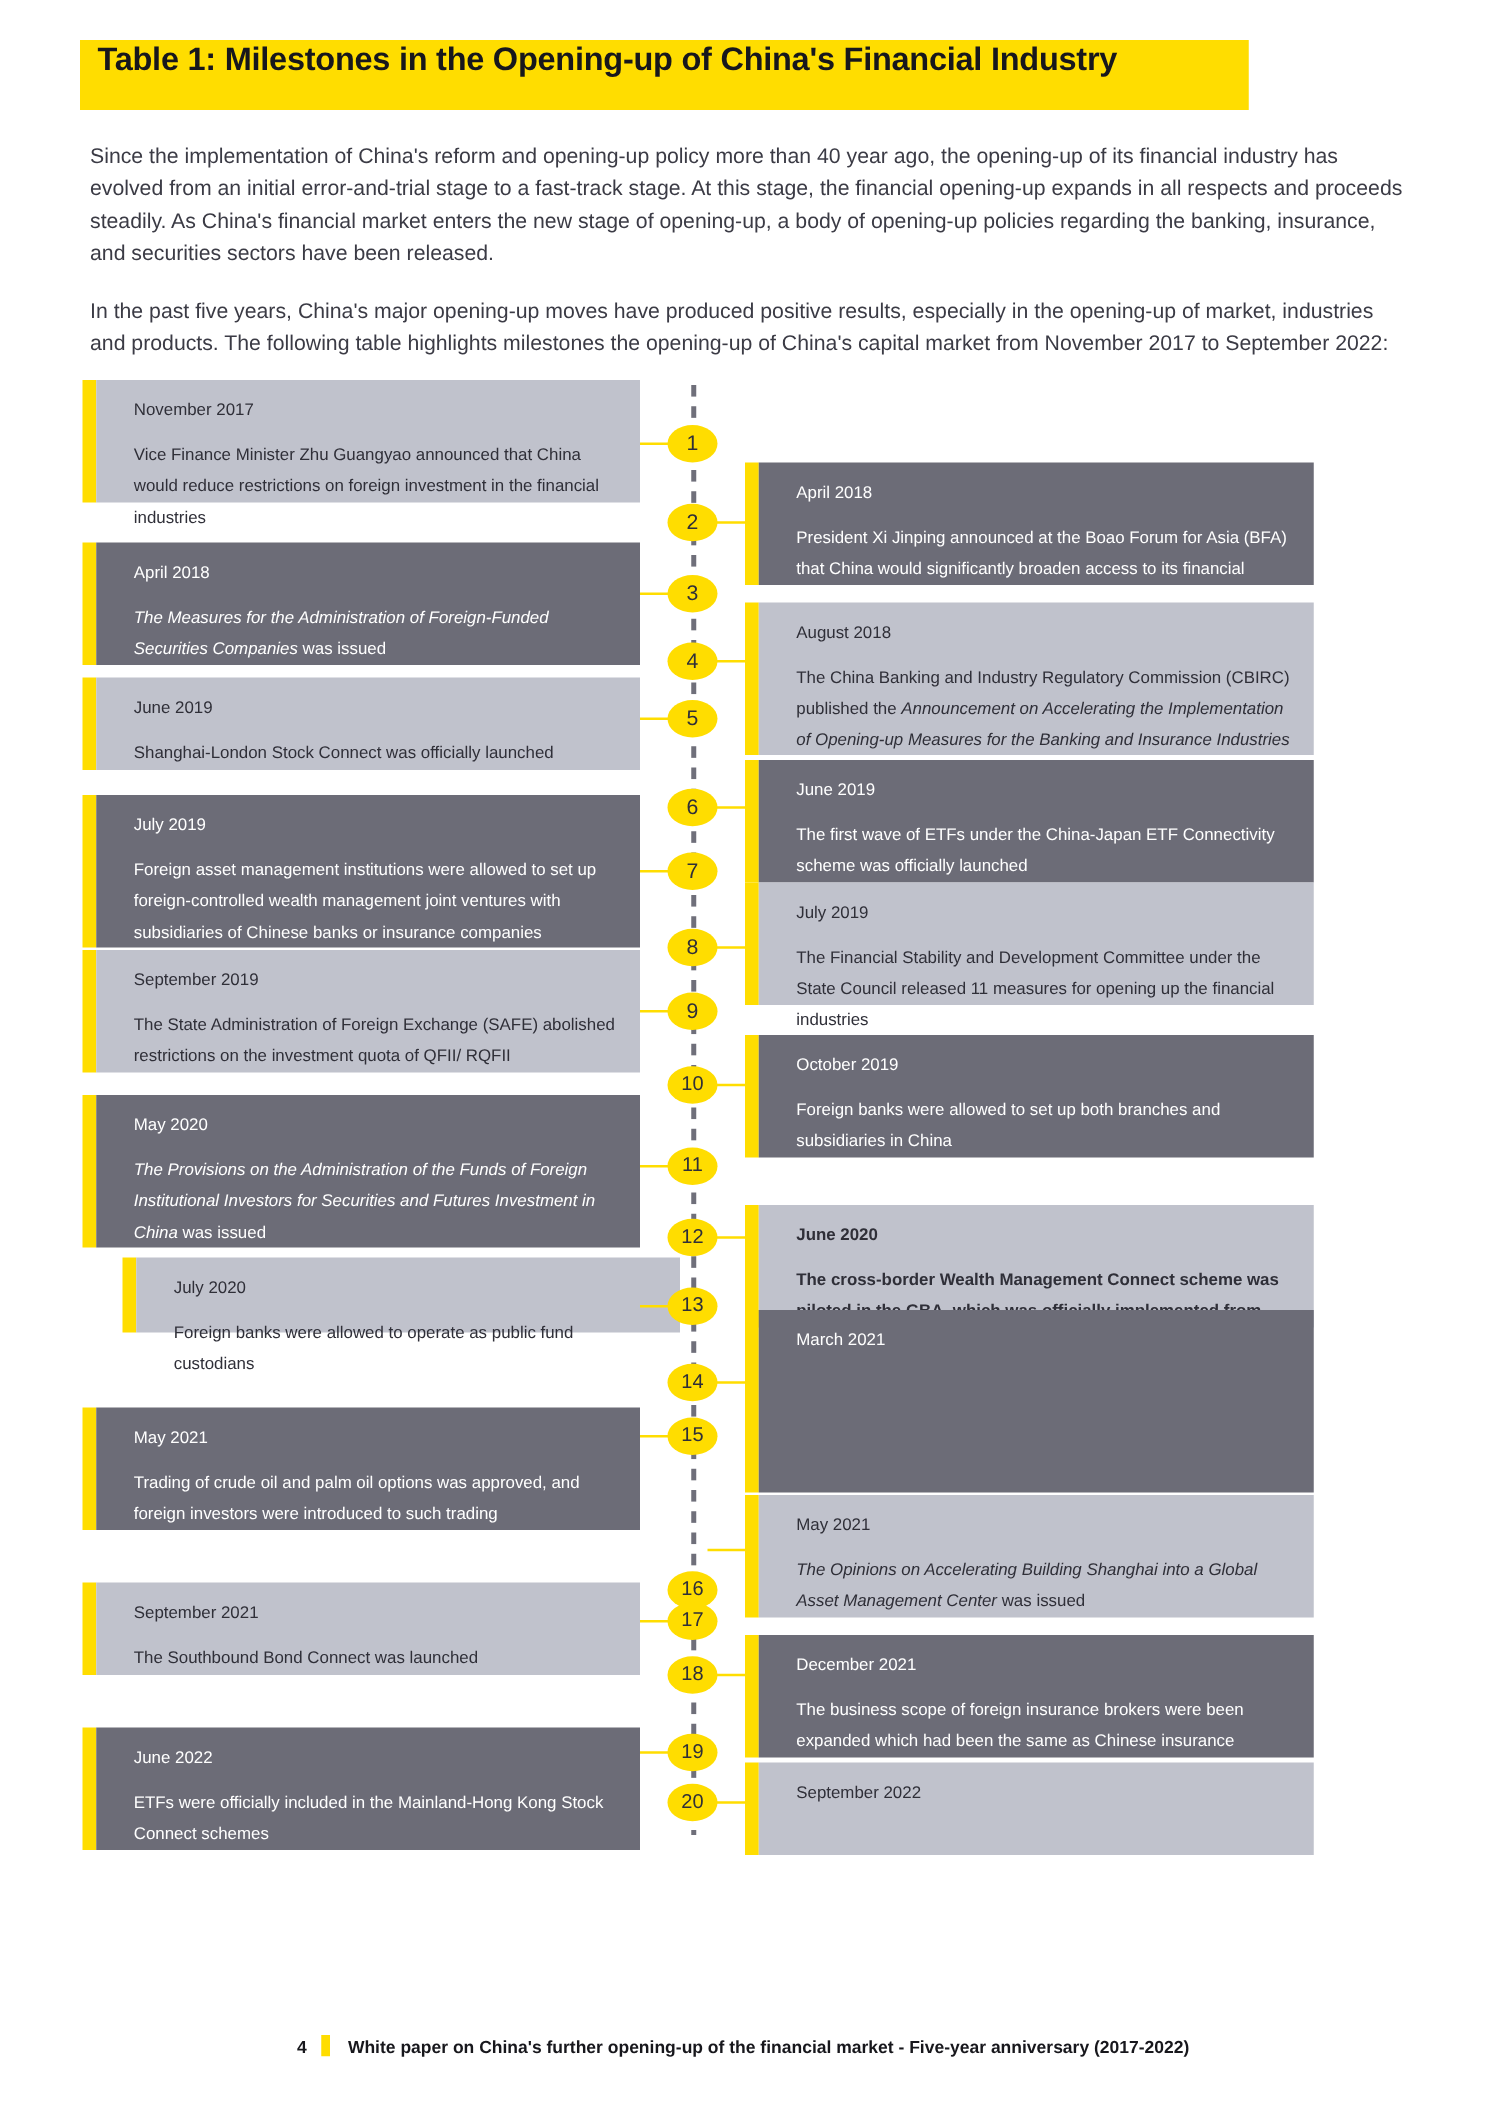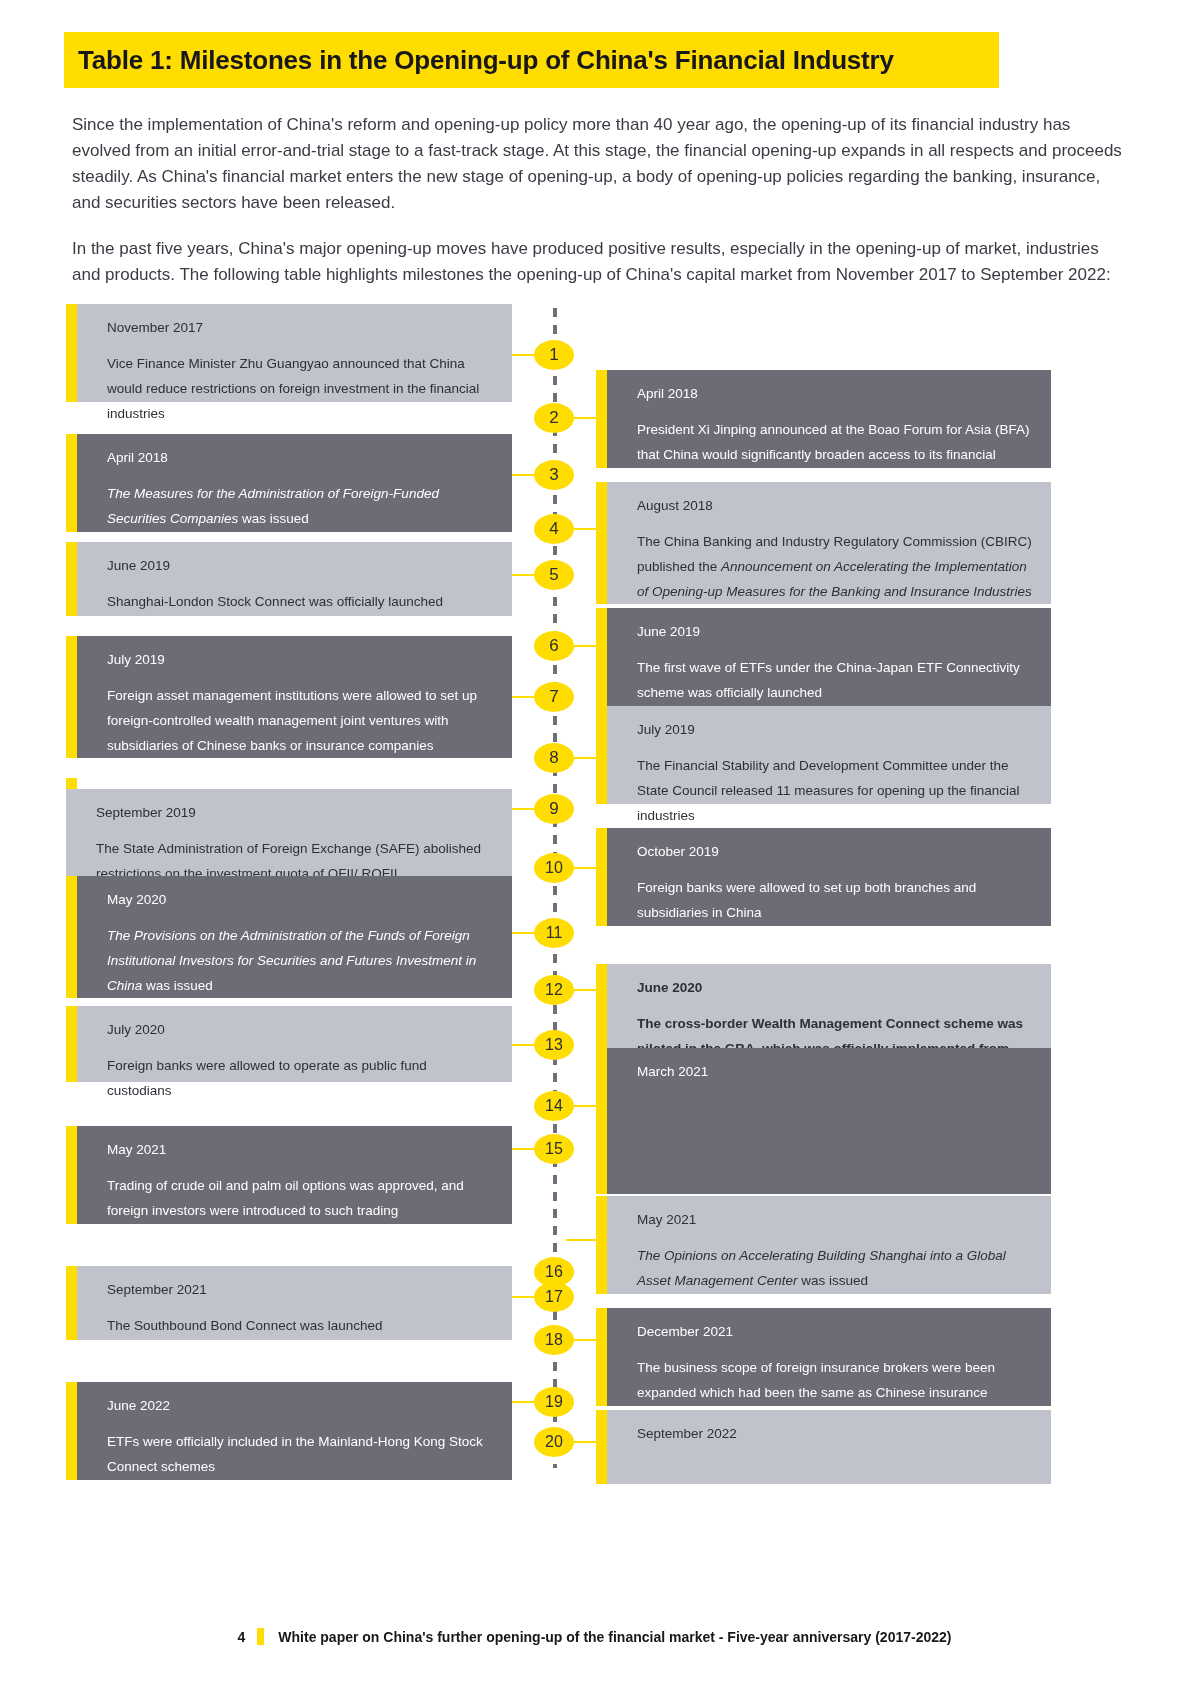--- a/index.html
+++ b/index.html
@@ -23,21 +23,20 @@
 
   
   .title-banner {
     position: absolute;
     left: 64px;
     top: 32px;
     width: 935px;
     height: 56px;
     background: #ffdd00;
     display: flex;
-    align-items: center;
   }
   .title-text {
     font-size: 26px;
     font-weight: bold;
     color: #17171c;
     padding-left: 14px;
     letter-spacing: -0.2px;
     white-space: nowrap;
   }
 
@@ -251,21 +250,21 @@
         <div class="bubble" style="top: 382px;">7</div>
         <div class="card right light" style="top: 406px; height: 98px;">
           <div class="bar"></div>
           <div class="body">
             <div class="date">July 2019</div>
             <div class="desc">The Financial Stability and Development Committee under the State Council released 11 measures for opening up the financial industries</div>
           </div>
         </div>
         <div class="connector" style="top: 457px; left: 566px; width: 30px;"></div>
         <div class="bubble" style="top: 443px;">8</div>
-        <div class="card left light" style="top: 478px; height: 98px; flex-direction: column;">
+        <div class="card left light" style="top: 460px; height: 98px;">
           <div class="bar"></div>
           <div class="body">
             <div class="date">September 2019</div>
             <div class="desc">The State Administration of Foreign Exchange (SAFE) abolished restrictions on the investment quota of QFII/ RQFII</div>
           </div>
         </div>
         <div class="connector" style="top: 508px; left: 512px; width: 30px;"></div>
         <div class="bubble" style="top: 494px;">9</div>
         <div class="card right dark" style="top: 528px; height: 98px;">
           <div class="bar"></div>
@@ -287,21 +286,21 @@
         <div class="bubble wide" style="top: 618px;">11</div>
         <div class="card right light" style="top: 664px; height: 98px; font-weight: bold;">
           <div class="bar"></div>
           <div class="body">
             <div class="date">June 2020</div>
             <div class="desc">The cross-border Wealth Management Connect scheme was piloted in the GBA, which was officially implemented from September 2021</div>
           </div>
         </div>
         <div class="connector" style="top: 689px; left: 566px; width: 30px;"></div>
         <div class="bubble wide" style="top: 675px;">12</div>
-        <div class="card left light" style="top: 706px; height: 76px;">
+        <div class="card left light" style="top: 706px; height: 60px; margin-left: 32px;">
           <div class="bar"></div>
           <div class="body">
             <div class="date">July 2020</div>
             <div class="desc">Foreign banks were allowed to operate as public fund custodians</div>
           </div>
         </div>
         <div class="connector" style="top: 744px; left: 512px; width: 30px;"></div>
         <div class="bubble wide" style="top: 730px;">13</div>
         <div class="card right dark" style="top: 748px; height: 146px;">
           <div class="bar"></div>

